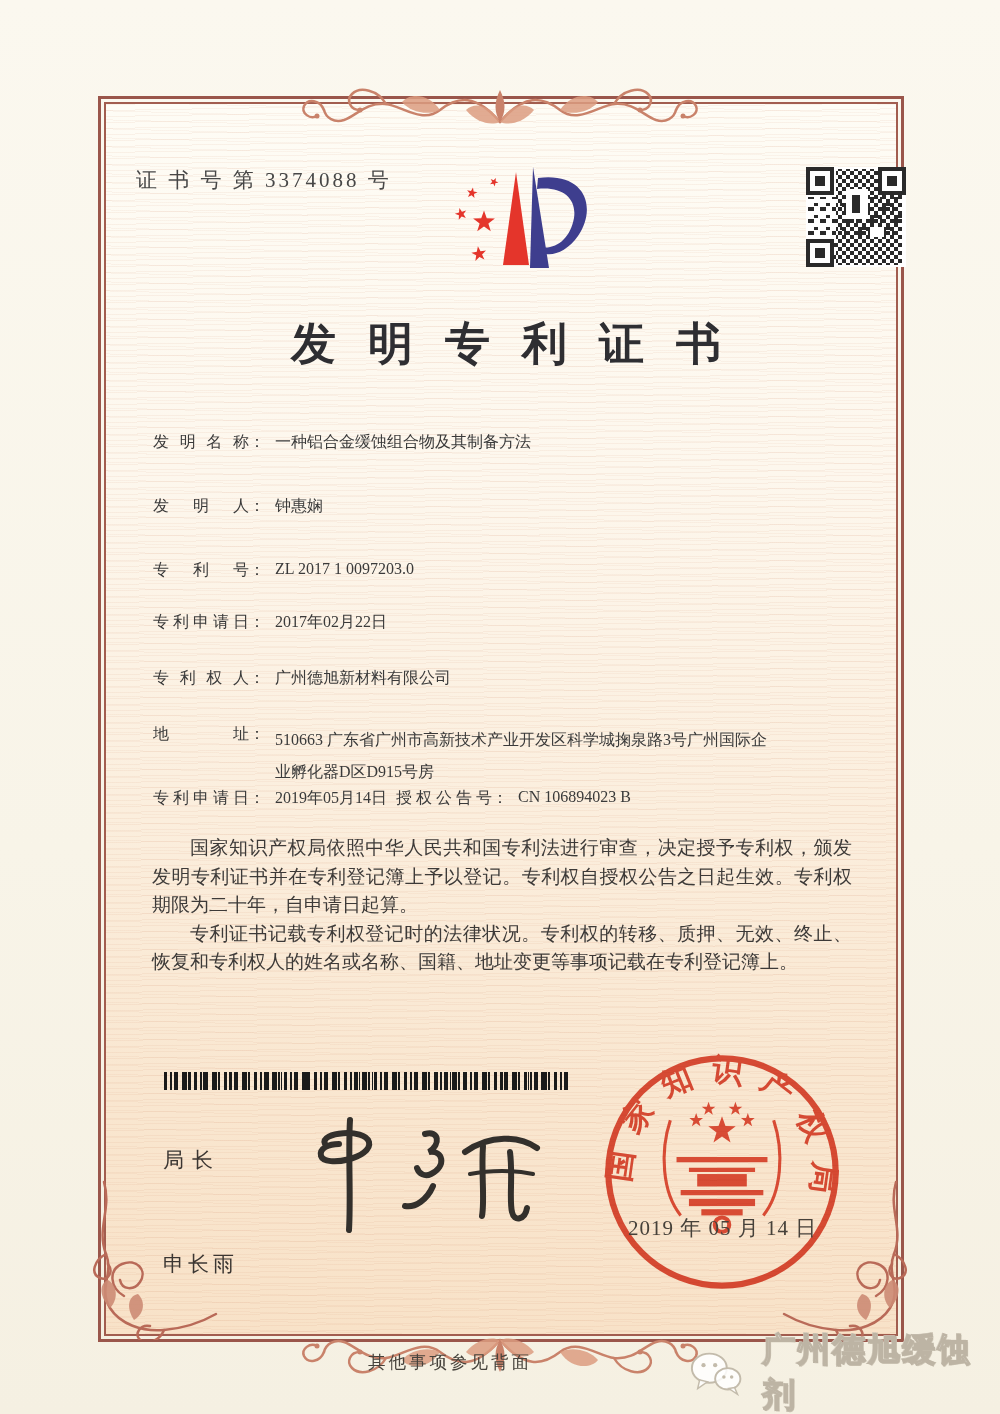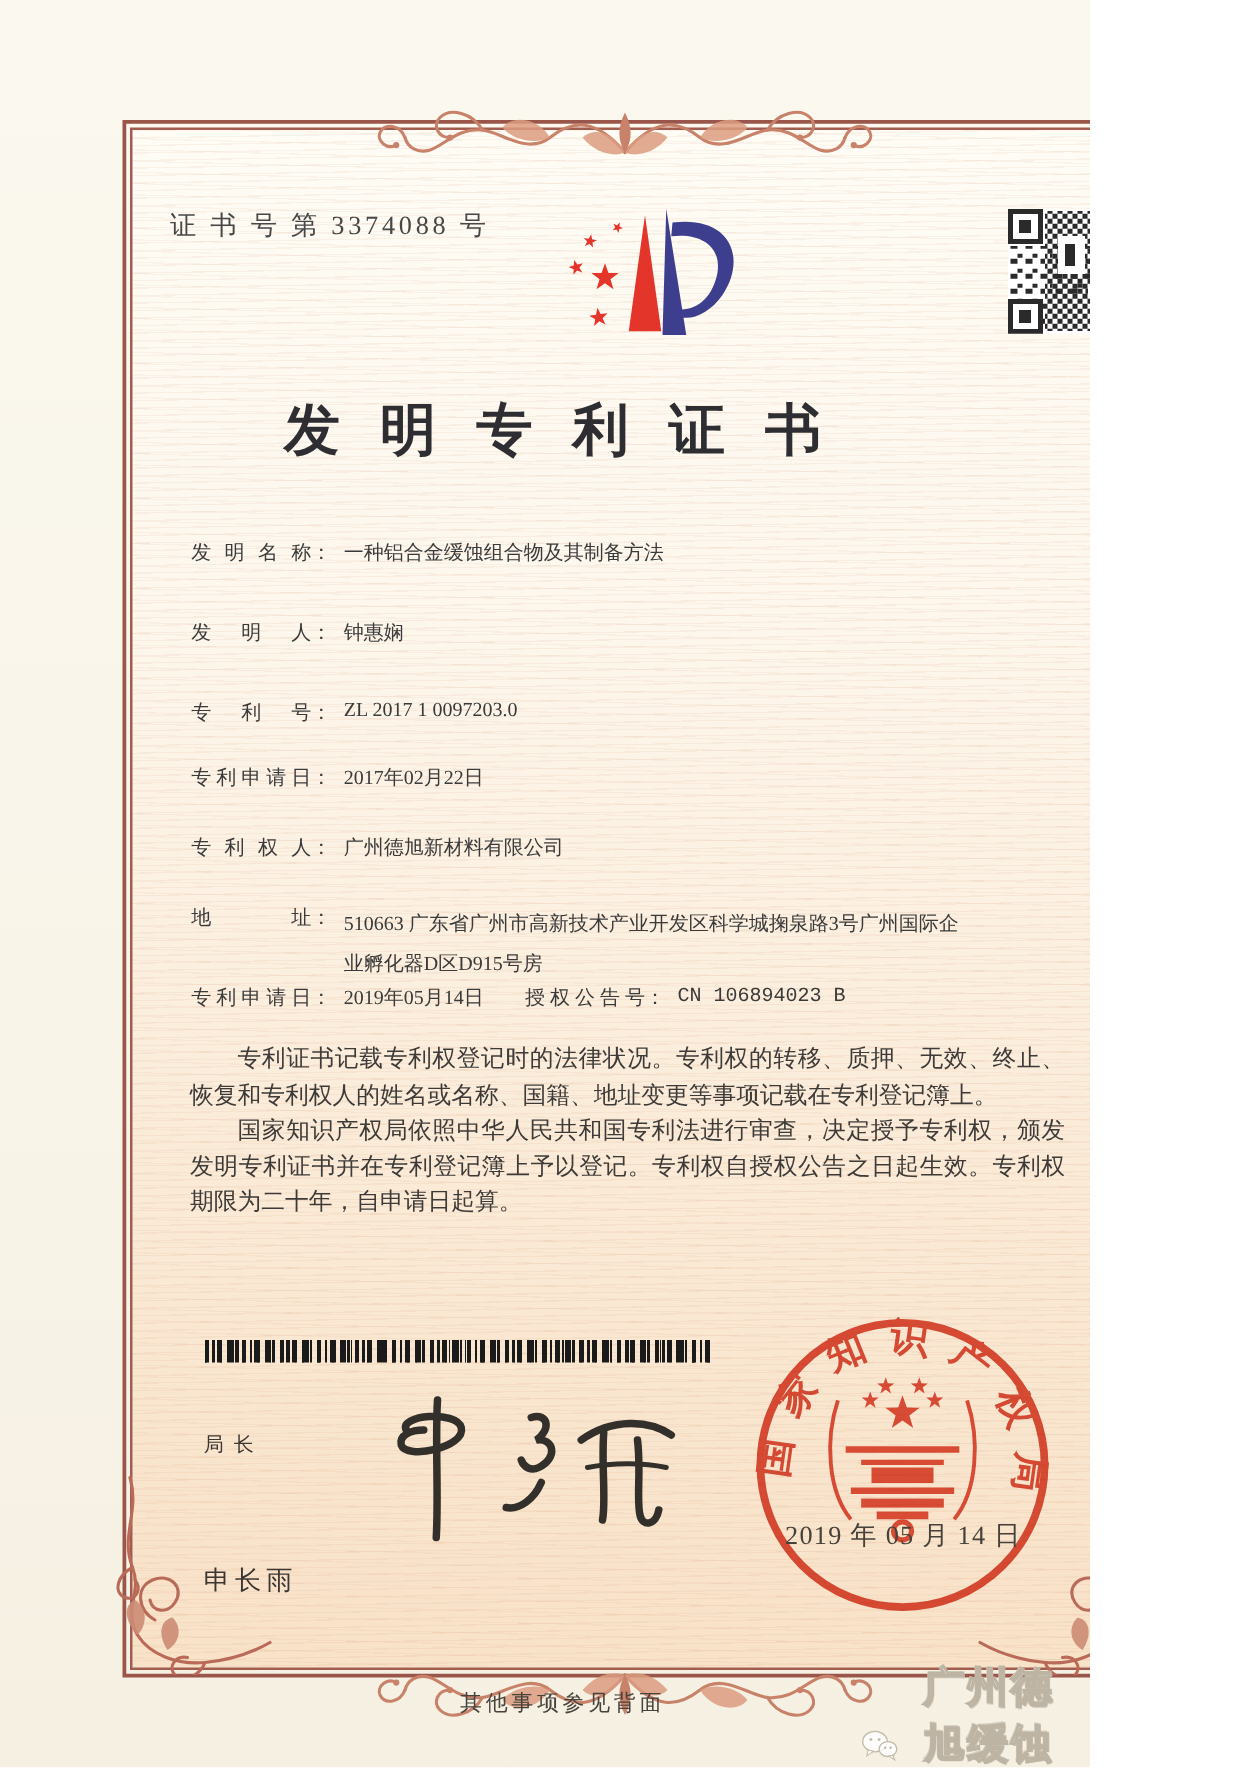--- a/index.html
+++ b/index.html
@@ -1,46 +1,46 @@
 <!DOCTYPE html>
 <html><head>
 <meta charset="utf-8">
 <style>
   html,body{margin:0;padding:0;}
   body{font-family:"Liberation Serif","DejaVu Serif",serif;}
-  .page{position:relative;width:872px;height:1414px;overflow:hidden;
+  .page{position:relative;width:1000px;height:1414px;overflow:hidden;
         background:linear-gradient(180deg,#fbf8ef 0%,#f8f4e8 60%,#f5f0e2 100%);}
   
   .frame{position:absolute;left:98px;top:96px;width:800px;height:1240px;
          border:3px solid #9a564b;}
   .frame-inner{position:absolute;inset:3px;border:2px solid #a25d4f;
      background:
        repeating-linear-gradient(179deg, rgba(205,130,95,0.09) 0 1px, rgba(0,0,0,0) 1px 6px),
        repeating-linear-gradient(181.5deg, rgba(205,130,95,0.07) 0 1px, rgba(0,0,0,0) 1px 9px),
        linear-gradient(180deg,#fefcf5 0%,#fdf7ed 30%,#fbeedd 58%,#f9e6cf 82%,#f8e2c8 100%);}
   .abs{position:absolute;}
   
   .cert-no{left:136px;top:166px;font-size:21px;letter-spacing:3px;color:#474747;}
   .title{left:0;right:0;top:314px;text-align:center;font-size:45px;font-weight:700;
          letter-spacing:32px;padding-left:44px;color:#2e2e32;}
   .frow{left:153px;font-size:16px;color:#3a3a3a;white-space:nowrap;}
   .flabel{display:inline-block;width:96px;text-align:justify;text-align-last:justify;vertical-align:top;}
   .fcolon{display:inline-block;vertical-align:top;}
   .fval{display:inline-block;margin-left:10px;vertical-align:top;}
   .fval-wrap{white-space:normal;width:505px;line-height:32px;}
-  .grant-right{left:420px;font-family:Liberation Mono, monospace;}
+  .grant-right{left:396px;}
   .bodytext{left:152px;top:834px;width:700px;font-size:19px;line-height:28.5px;
             text-align:justify;color:#3d3a38;}
   .bodytext p{margin:0;text-indent:2em;}
   .barcode{left:164px;top:1072px;width:406px;height:18px;
      background-image:
        repeating-linear-gradient(90deg,#1a1a1a 0 2px,rgba(0,0,0,0) 2px 6px),
        repeating-linear-gradient(90deg,#1a1a1a 0 3px,rgba(0,0,0,0) 3px 10px),
        repeating-linear-gradient(90deg,#1a1a1a 0 1px,rgba(0,0,0,0) 1px 13px);}
-  .director-title{left:163px;top:1146px;font-size:16px;letter-spacing:8px;color:#3b3632;}
+  .director-title{left:163px;top:1146px;font-size:21px;letter-spacing:8px;color:#3b3632;}
   .director-name{left:163px;top:1250px;font-size:21px;letter-spacing:4px;color:#3b3632;}
   .seal-date{left:628px;top:1214px;width:192px;font-size:21px;
              letter-spacing:1px;color:#46413a;}
   .page-info{left:0;width:1000px;top:1281px;text-align:center;font-size:17px;
              letter-spacing:2px;color:#3f3b37;}
   .back-note{left:250px;top:1350px;width:400px;text-align:center;font-size:17.5px;
              letter-spacing:3px;color:#46423c;}
   .watermark{left:688px;top:1328px;display:flex;align-items:center;gap:20px;}
   .watermark-text{font-size:33px;font-weight:700;letter-spacing:2px;
      color:rgba(255,255,255,0.92);-webkit-text-stroke:1.3px #bdb4a4;
@@ -161,22 +161,22 @@
     <span class="flabel">地址</span><span class="fcolon">：</span><span class="fval fval-wrap">510663 广东省广州市高新技术产业开发区科学城掬泉路3号广州国际企业孵化器D区D915号房</span>
   </div>
   <div class="abs frow" style="top:788px">
     <span class="flabel">专利申请日</span><span class="fcolon">：</span><span class="fval">2019年05月14日</span>
   </div>
   <div class="abs frow grant-right" style="top:788px">
     <span class="flabel">授权公告号</span><span class="fcolon">：</span><span class="fval">CN 106894023 B</span>
   </div>
 
   <div class="abs bodytext">
+    <p>国家知识产权局依照中华人民共和国专利法进行审查，决定授予专利权，颁发发明专利证书并在专利登记簿上予以登记。专利权自授权公告之日起生效。专利权期限为二十年，自申请日起算。</p>
     <p>专利证书记载专利权登记时的法律状况。专利权的转移、质押、无效、终止、恢复和专利权人的姓名或名称、国籍、地址变更等事项记载在专利登记簿上。</p>
-    <p>国家知识产权局依照中华人民共和国专利法进行审查，决定授予专利权，颁发发明专利证书并在专利登记簿上予以登记。专利权自授权公告之日起生效。专利权期限为二十年，自申请日起算。</p>
   </div>
 
   <div class="abs barcode"></div>
 
   <div class="abs director-title">局长</div>
   <div class="abs director-name">申长雨</div>
 
   <svg class="abs" style="left:305px;top:1112px" width="255" height="125" viewBox="0 0 255 125" fill="none" stroke="#33302c" stroke-width="6" stroke-linecap="round">
     <path d="M45,8 C43,40 46,85 44,118"></path>
     <path d="M20,32 C14,20 60,16 64,30 C68,46 20,56 16,44 C14,36 24,32 34,32"></path>

